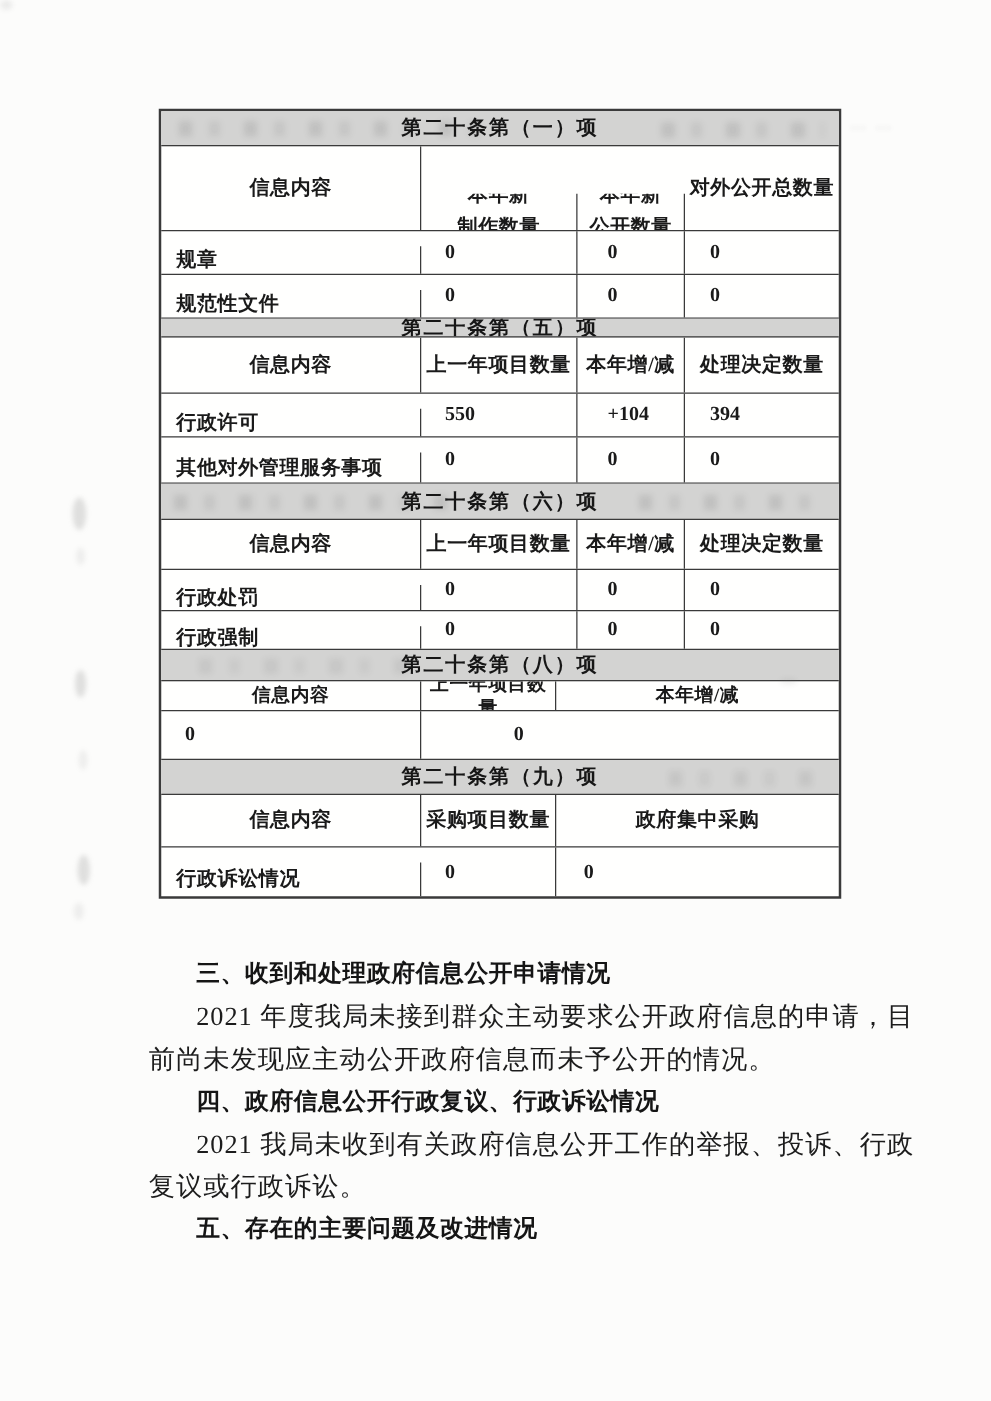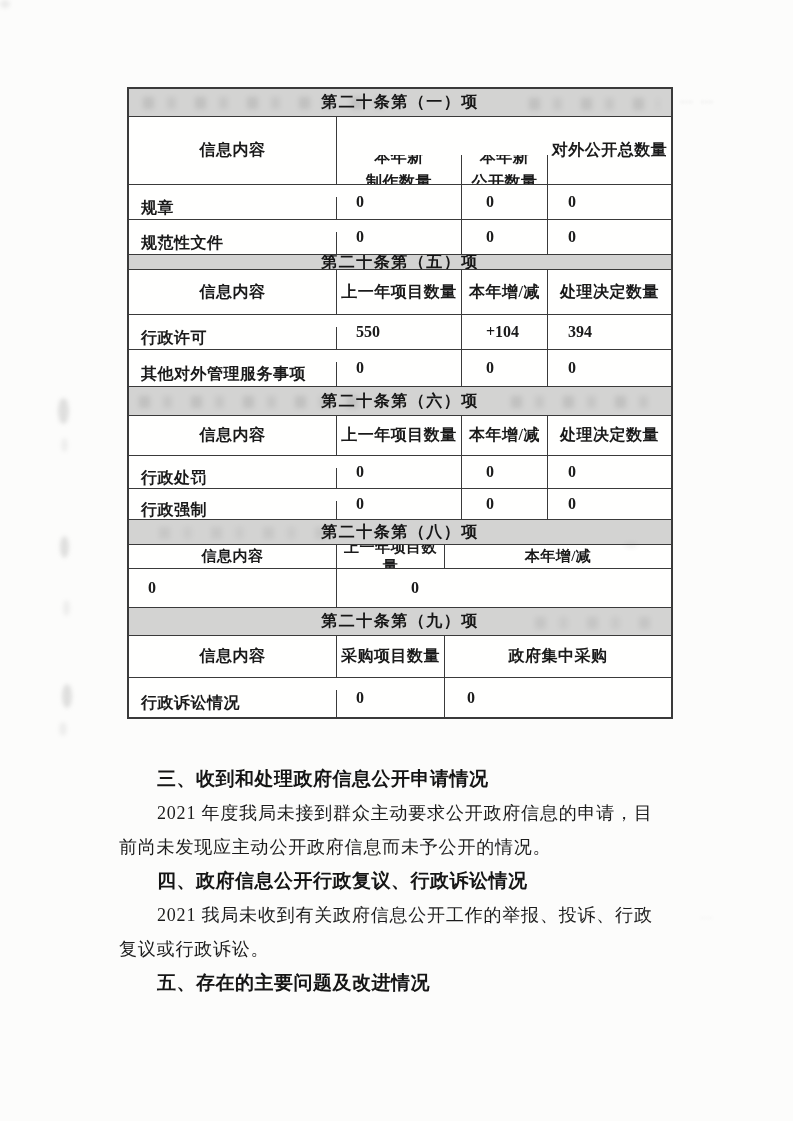--- a/index.html
+++ b/index.html
@@ -38,21 +38,21 @@
   .v4{padding-left:20px;}
   .vm8{padding-left:74px;}
   .vm9{padding-left:22px;}
   
   .textblock{position:absolute;left:99px;top:762px;width:660px;margin-left:20px;}
   .line{height:34px;display:flex;align-items:center;white-space:nowrap;}
   .line.heading{
     font-family:"Liberation Sans","DejaVu Sans",sans-serif;
     font-weight:700;font-size:19px;letter-spacing:0.5px;color:#151515;
   }
-  .line.body{font-size:18px;letter-spacing:0.8px;color:#1c1c1c;}
+  .line.body{font-size:21px;letter-spacing:0.8px;color:#1c1c1c;}
   .line.indent{padding-left:38px;}
   
   .smudge{position:absolute;background:rgba(110,110,110,0.20);border-radius:50%;filter:blur(2px);}
   .bleed{
     position:absolute;height:12px;filter:blur(2.5px);opacity:0.55;
     background:repeating-linear-gradient(90deg,
       rgba(60,60,60,0.22) 0 11px, rgba(0,0,0,0) 11px 24px,
       rgba(60,60,60,0.15) 24px 33px, rgba(0,0,0,0) 33px 52px);
   }
   .ghost{position:absolute;filter:blur(1.5px);opacity:0.35;font-size:13px;color:#8b8b8b;letter-spacing:2px;}

